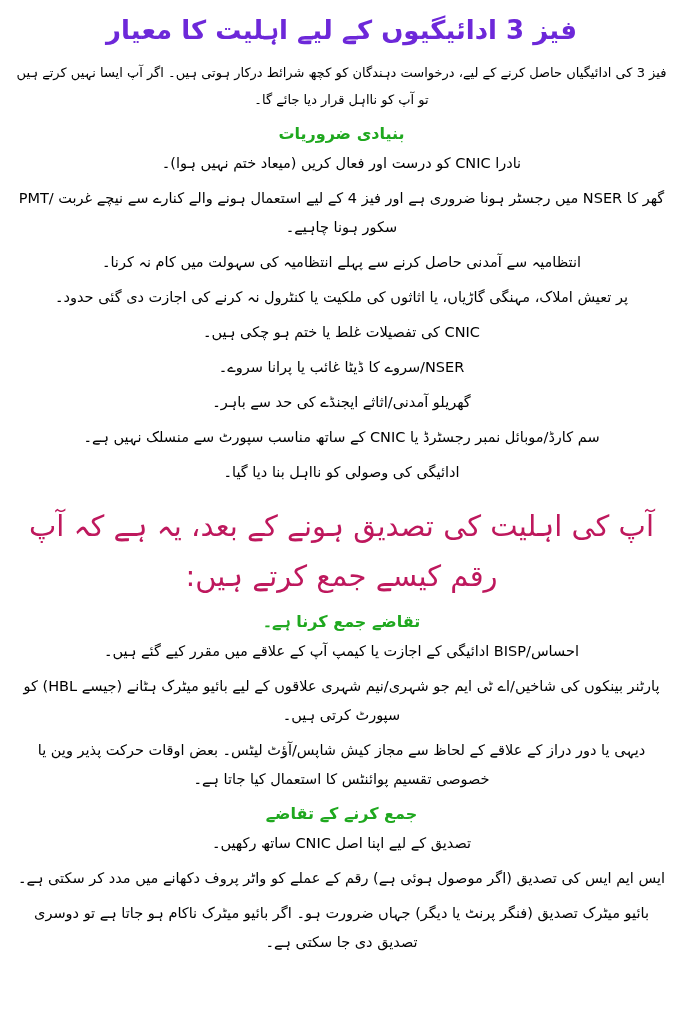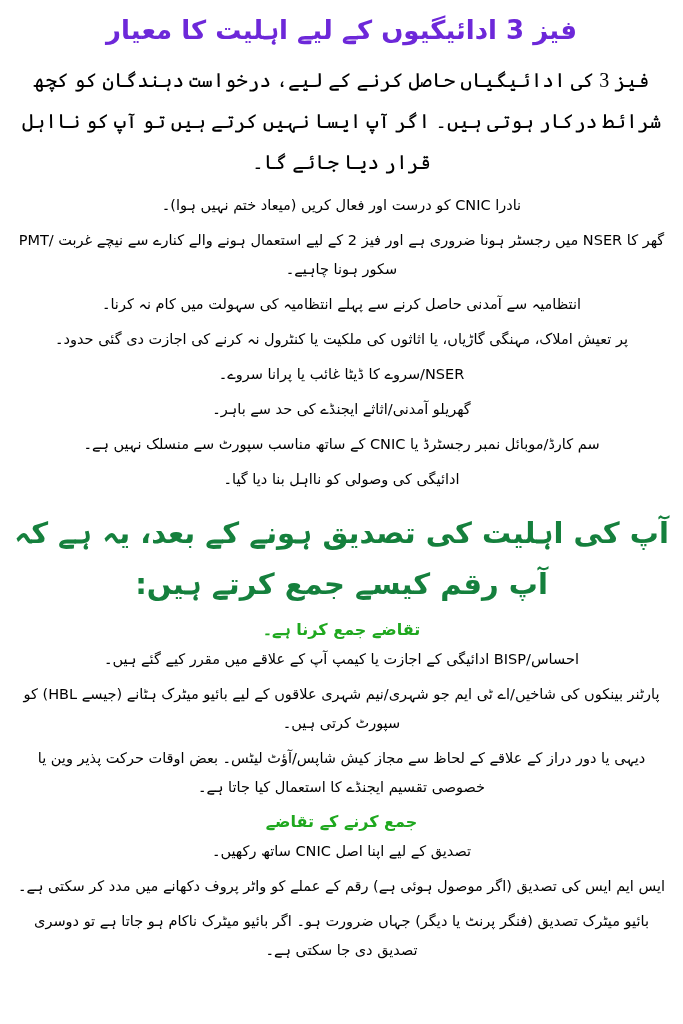--- a/index.html
+++ b/index.html
@@ -20,70 +20,71 @@
     text-align: center;
   }
   .page-title {
     color: #6d28d9;
     font-size: 26px;
     font-weight: bold;
     line-height: 1.55;
     margin: 4px 0 10px 0;
   }
   .intro {
-    font-size: 20px;
+    font-size: 13px;
     line-height: 2.05;
     margin: 0 0 8px 0;
-    font-family: Liberation Serif, serif;
   }
   .green-heading {
     color: #1fa81f;
     font-size: 16px;
     font-weight: bold;
     margin: 10px 0 6px 0;
   }
   .body-line {
     font-size: 14.5px;
     line-height: 2.0;
     margin: 0 0 6px 0;
   }
   .big-red-heading {
-    color: #15803d;
+    color: #be185d;
     font-size: 29px;
-    font-weight: bold;
+    font-weight: normal;
     line-height: 1.75;
     margin: 14px 0 10px 0;
   }
 </style>
 </head>
 <body>
 
 <div class="doc">
 
   <h1 class="page-title">فیز 3 ادائیگیوں کے لیے اہلیت کا معیار</h1>
 
   <p class="intro">فیز 3 کی ادائیگیاں حاصل کرنے کے لیے، درخواست دہندگان کو کچھ شرائط درکار ہوتی ہیں۔ اگر آپ ایسا نہیں کرتے ہیں تو آپ کو نااہل قرار دیا جائے گا۔</p>
 
+  <h2 class="green-heading">بنیادی ضروریات</h2>
 
   <p class="body-line">نادرا CNIC کو درست اور فعال کریں (میعاد ختم نہیں ہوا)۔</p>
-  <p class="body-line">گھر کا NSER میں رجسٹر ہونا ضروری ہے اور فیز 2 کے لیے استعمال ہونے والے کنارے سے نیچے غربت /PMT سکور ہونا چاہیے۔</p>
+  <p class="body-line">گھر کا NSER میں رجسٹر ہونا ضروری ہے اور فیز 4 کے لیے استعمال ہونے والے کنارے سے نیچے غربت /PMT سکور ہونا چاہیے۔</p>
   <p class="body-line">انتظامیہ سے آمدنی حاصل کرنے سے پہلے انتظامیہ کی سہولت میں کام نہ کرنا۔</p>
   <p class="body-line">پر تعیش املاک، مہنگی گاڑیاں، یا اثاثوں کی ملکیت یا کنٹرول نہ کرنے کی اجازت دی گئی حدود۔</p>
+  <p class="body-line">CNIC کی تفصیلات غلط یا ختم ہو چکی ہیں۔</p>
   <p class="body-line">NSER/سروے کا ڈیٹا غائب یا پرانا سروے۔</p>
   <p class="body-line">گھریلو آمدنی/اثاثے ایجنڈے کی حد سے باہر۔</p>
   <p class="body-line">سم کارڈ/موبائل نمبر رجسٹرڈ یا CNIC کے ساتھ مناسب سپورٹ سے منسلک نہیں ہے۔</p>
   <p class="body-line">ادائیگی کی وصولی کو نااہل بنا دیا گیا۔</p>
 
   <h2 class="big-red-heading">آپ کی اہلیت کی تصدیق ہونے کے بعد، یہ ہے کہ آپ رقم کیسے جمع کرتے ہیں:</h2>
 
   <h3 class="green-heading">تقاضے جمع کرنا ہے۔</h3>
 
   <p class="body-line">احساس/BISP ادائیگی کے اجازت یا کیمپ آپ کے علاقے میں مقرر کیے گئے ہیں۔</p>
   <p class="body-line">پارٹنر بینکوں کی شاخیں/اے ٹی ایم جو شہری/نیم شہری علاقوں کے لیے بائیو میٹرک ہٹانے (جیسے HBL) کو سپورٹ کرتی ہیں۔</p>
-  <p class="body-line">دیہی یا دور دراز کے علاقے کے لحاظ سے مجاز کیش شاپس/آؤٹ لیٹس۔ بعض اوقات حرکت پذیر وین یا خصوصی تقسیم ایجنڈے کا استعمال کیا جاتا ہے۔</p>
+  <p class="body-line">دیہی یا دور دراز کے علاقے کے لحاظ سے مجاز کیش شاپس/آؤٹ لیٹس۔ بعض اوقات حرکت پذیر وین یا خصوصی تقسیم پوائنٹس کا استعمال کیا جاتا ہے۔</p>
 
   <h3 class="green-heading">جمع کرنے کے تقاضے</h3>
 
   <p class="body-line">تصدیق کے لیے اپنا اصل CNIC ساتھ رکھیں۔</p>
   <p class="body-line">ایس ایم ایس کی تصدیق (اگر موصول ہوئی ہے) رقم کے عملے کو واٹر پروف دکھانے میں مدد کر سکتی ہے۔</p>
   <p class="body-line">بائیو میٹرک تصدیق (فنگر پرنٹ یا دیگر) جہاں ضرورت ہو۔ اگر بائیو میٹرک ناکام ہو جاتا ہے تو دوسری تصدیق دی جا سکتی ہے۔</p>
 
 </div>
 
 </body></html>

